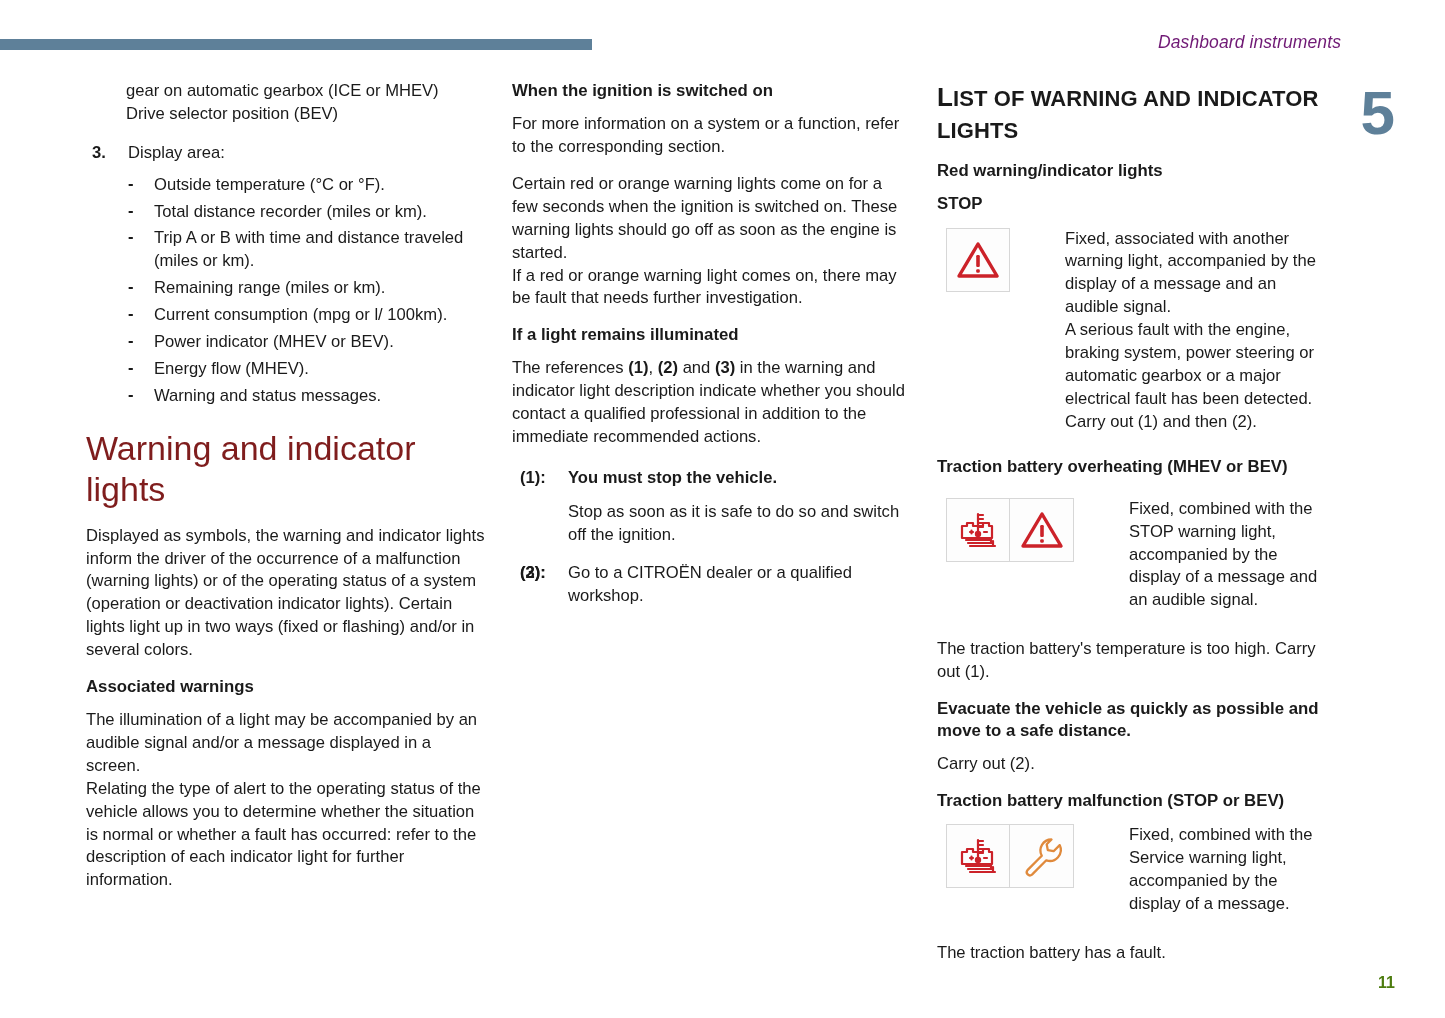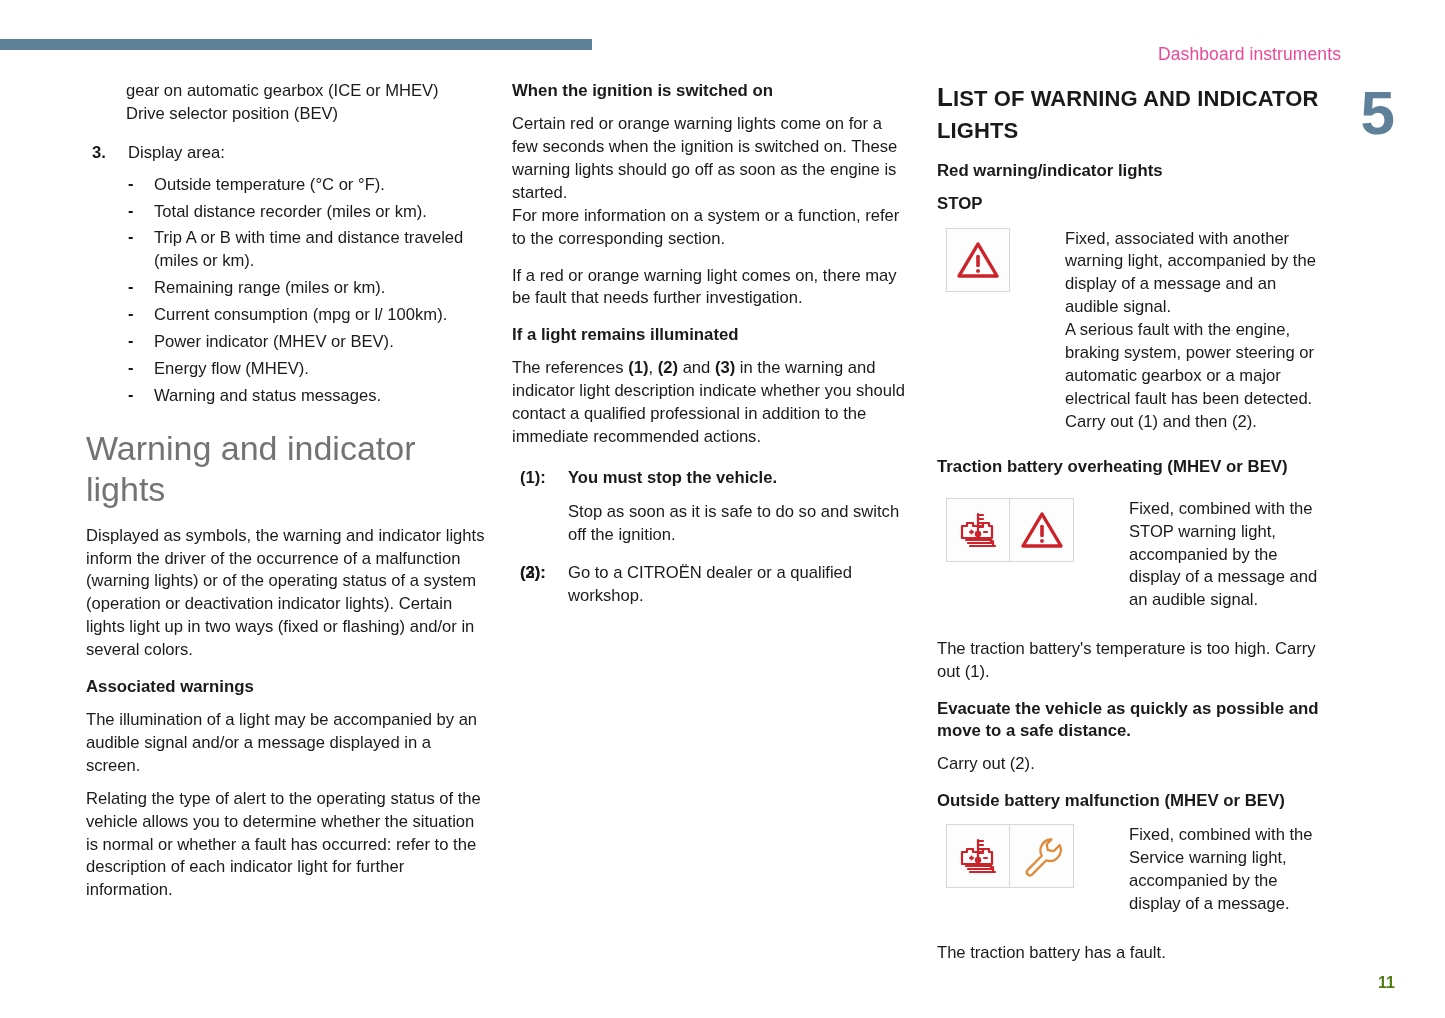--- a/index.html
+++ b/index.html
@@ -26,25 +26,26 @@
     position: absolute;
     left: 0;
     top: 39px;
     width: 592px;
     height: 11px;
     background: #5e8099;
   }
   .header-title {
     position: absolute;
     right: 104px;
-    top: 44px;
+    top: 32px;
     font-size: 17.5px;
-    color: #ec4899;
+    color: #701a75;
     letter-spacing: 0.1px;
     white-space: nowrap;
+    font-style: italic;
   }
   .chapter-number {
     position: absolute;
     right: 50px;
     top: 82px;
     font-size: 62px;
     font-weight: bold;
     color: #5e8099;
     line-height: 1;
   }
@@ -87,21 +88,21 @@
   .h-section .sc-first { font-size: 26px; }
   .h-sub {
     font-size: 16.8px;
     font-weight: bold;
     line-height: 1.32;
     margin: 0 0 11px 0;
   }
   .h-big {
     font-size: 34px;
     font-weight: normal;
-    color: #737373;
+    color: #7f1d1d;
     line-height: 1.22;
     margin: 20px 0 14px 0;
   }
   strong { font-weight: bold; }
 
   
   .num-item {
     position: relative;
     padding-left: 42px;
     margin-bottom: 9px;
@@ -216,30 +217,30 @@
       <li><span class="dash">-</span><span>Energy flow (MHEV).</span></li>
       <li><span class="dash">-</span><span>Warning and status messages.</span></li>
     </ul>
 
     <div class="h-big">Warning and indicator lights</div>
 
     <p class="body-text">Displayed as symbols, the warning and indicator lights inform the driver of the occurrence of a malfunction (warning lights) or of the operating status of a system (operation or deactivation indicator lights). Certain lights light up in two ways (fixed or flashing) and/or in several colors.</p>
 
     <div class="h-sub">Associated warnings</div>
 
-    <p class="body-text" style="margin-bottom:10px">The illumination of a light may be accompanied by an audible signal and/or a message displayed in a screen.</p>
+    <p class="body-text" style="margin-bottom:0">The illumination of a light may be accompanied by an audible signal and/or a message displayed in a screen.</p>
     <p class="body-text">Relating the type of alert to the operating status of the vehicle allows you to determine whether the situation is normal or whether a fault has occurred: refer to the description of each indicator light for further information.</p>
 
   </div>
 
   <div class="col col-mid">
 
     <div class="h-sub">When the ignition is switched on</div>
+    <p class="body-text">For more information on a system or a function, refer to the corresponding section.</p>
     <p class="body-text" style="margin-bottom:0">Certain red or orange warning lights come on for a few seconds when the ignition is switched on. These warning lights should go off as soon as the engine is started.</p>
-    <p class="body-text">For more information on a system or a function, refer to the corresponding section.</p>
 
 
     <p class="body-text">If a red or orange warning light comes on, there may be fault that needs further investigation.</p>
 
     <div class="h-sub">If a light remains illuminated</div>
 
     <p class="body-text"><span>The references </span><strong>(1)</strong><span>, </span><strong>(2)</strong><span> and </span><strong>(3)</strong><span> in the warning and indicator light description indicate whether you should contact a qualified professional in addition to the immediate recommended actions.</span></p>
 
     <ul class="ref-list">
       <li class="ref-item" style="margin-bottom:11px">
@@ -308,21 +309,21 @@
           </svg>
         </div>
       </div>
       <div class="icon-desc">Fixed, combined with the STOP warning light, accompanied by the display of a message and an audible signal.</div>
     </div>
 
     <p class="body-text" style="margin-top:26px;margin-bottom:14px">The traction battery's temperature is too high. Carry out (1).</p>
     <div class="h-sub">Evacuate the vehicle as quickly as possible and move to a safe distance.</div>
     <p class="body-text">Carry out (2).</p>
 
-    <div class="h-sub" style="margin-bottom:4px">Outside battery malfunction (MHEV or BEV)</div>
+    <div class="h-sub" style="margin-bottom:4px">Traction battery malfunction (STOP or BEV)</div>
 
     <div class="icon-row indent">
       <div class="icon-pair">
         <div class="icon-box">
           <svg width="48" height="48" viewBox="0 0 48 48" aria-hidden="true">
             <g fill="none" stroke="#cc2229" stroke-width="2.2" stroke-linecap="round" stroke-linejoin="round">
               <path d="M8 20 h5 v-3 h6 v3 h10 v-3 h6 v3 h3 v12 h-30 Z"></path>
               <path d="M12 34 h25 M14 37 h25 M16 40 h25"></path>
               <path d="M37 32 v5 M39 35 v5"></path>
               <path d="M24 26 v-18"></path>

